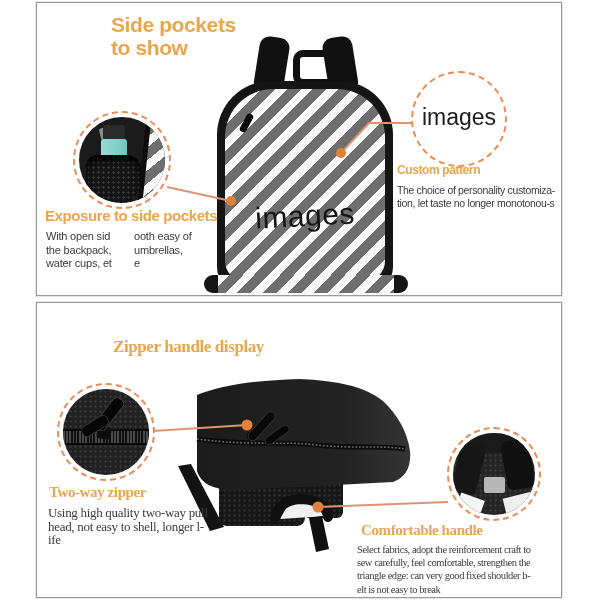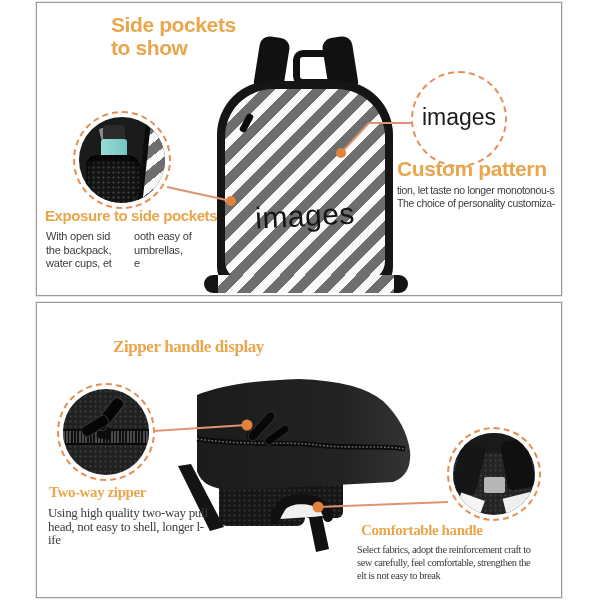--- a/index.html
+++ b/index.html
@@ -36,21 +36,21 @@
   .bottle-cap{position:absolute;left:8%;top:0;width:84%;height:32%;background:#2b2b2b;border-radius:4px 4px 2px 2px;}
   .bottle-clip{position:absolute;left:-6%;top:6%;width:22%;height:26%;background:#8a8a8a;border-radius:2px;transform:rotate(-14deg);}
   .bottle-bod{position:absolute;left:0;top:30%;width:100%;height:58%;background:linear-gradient(90deg,#9adbd6,#72c6c0);border-radius:3px;}
   .bottle-band{position:absolute;left:0;top:86%;width:100%;height:14%;background:#f0f0f0;border-radius:2px;}
   .dots{background-image:radial-gradient(#363636 1px,transparent 1.3px);background-size:5px 5px;}
   .bc-pocket{position:absolute;left:8%;top:44%;width:64%;height:58%;background-color:#141414;border-radius:10px 14px 45% 45%;box-shadow:inset 0 5px 7px #000;}
   .pattern-circle{left:374px;top:68px;width:92px;height:92px;}
   .pattern-circle .circle-inner{background:#fff;}
   .pattern-label{position:absolute;left:0;right:0;top:32%;text-align:center;font-size:23px;color:#1c1c1c;}
   
-  .custom-h{left:360px;top:154px;font-size:21px;}
+  .custom-h{left:360px;top:160px;font-size:12px;}
   .custom-body{left:360px;top:181px;font-size:10.5px;letter-spacing:-0.35px;line-height:1.22;}
   .exposure-h{left:8px;top:204px;font-size:15px;}
   .exposure-body{left:9px;top:227px;font-size:11px;letter-spacing:-0.2px;line-height:13.5px;}
   .frag-l{display:inline-block;width:88px;white-space:nowrap;}
   .frag-r{white-space:nowrap;}
   
   .p2-title{left:76px;top:34px;font-size:17px;}
   .zipper-circle{left:20px;top:80px;width:94px;height:94px;}
   .zc{background-color:#212121;}
   .zc-band{position:absolute;left:0;right:0;top:46%;height:15%;
@@ -114,22 +114,22 @@
     </div>
 
     <div class="abs circle pattern-circle">
       <div class="circle-inner stripes">
         <div class="pattern-label">images</div>
       </div>
     </div>
 
     <div class="abs orange-h custom-h">Custom pattern</div>
     <div class="abs body-txt custom-body">
+      <div>The choice of personality customiza-</div>
       <div>tion, let taste no longer monotonou-s</div>
-      <div>The choice of personality customiza-</div>
     </div>
 
     <div class="abs orange-h exposure-h">Exposure to side pockets</div>
     <div class="abs body-txt exposure-body">
       <div class="exp-row">
         <span class="frag-l">With open sid</span><span class="frag-r">ooth easy of</span>
       </div>
       <div class="exp-row">
         <span class="frag-l">the backpack,</span><span class="frag-r">umbrellas,</span>
       </div>
@@ -208,16 +208,17 @@
     <div class="abs body-txt twoway-body">
       <div>Using high quality two-way pull</div>
       <div>head, not easy to shell, longer l-</div>
       <div>ife</div>
     </div>
 
     <div class="abs orange-h comfort-h">Comfortable handle</div>
     <div class="abs body-txt comfort-body">
       <div>Select fabrics, adopt the reinforcement craft to</div>
       <div>sew carefully, feel comfortable, strengthen the</div>
+      <div>triangle edge: can very good fixed shoulder b-</div>
       <div>elt is not easy to break</div>
     </div>
   </div>
 </div>
 
 </body></html>

